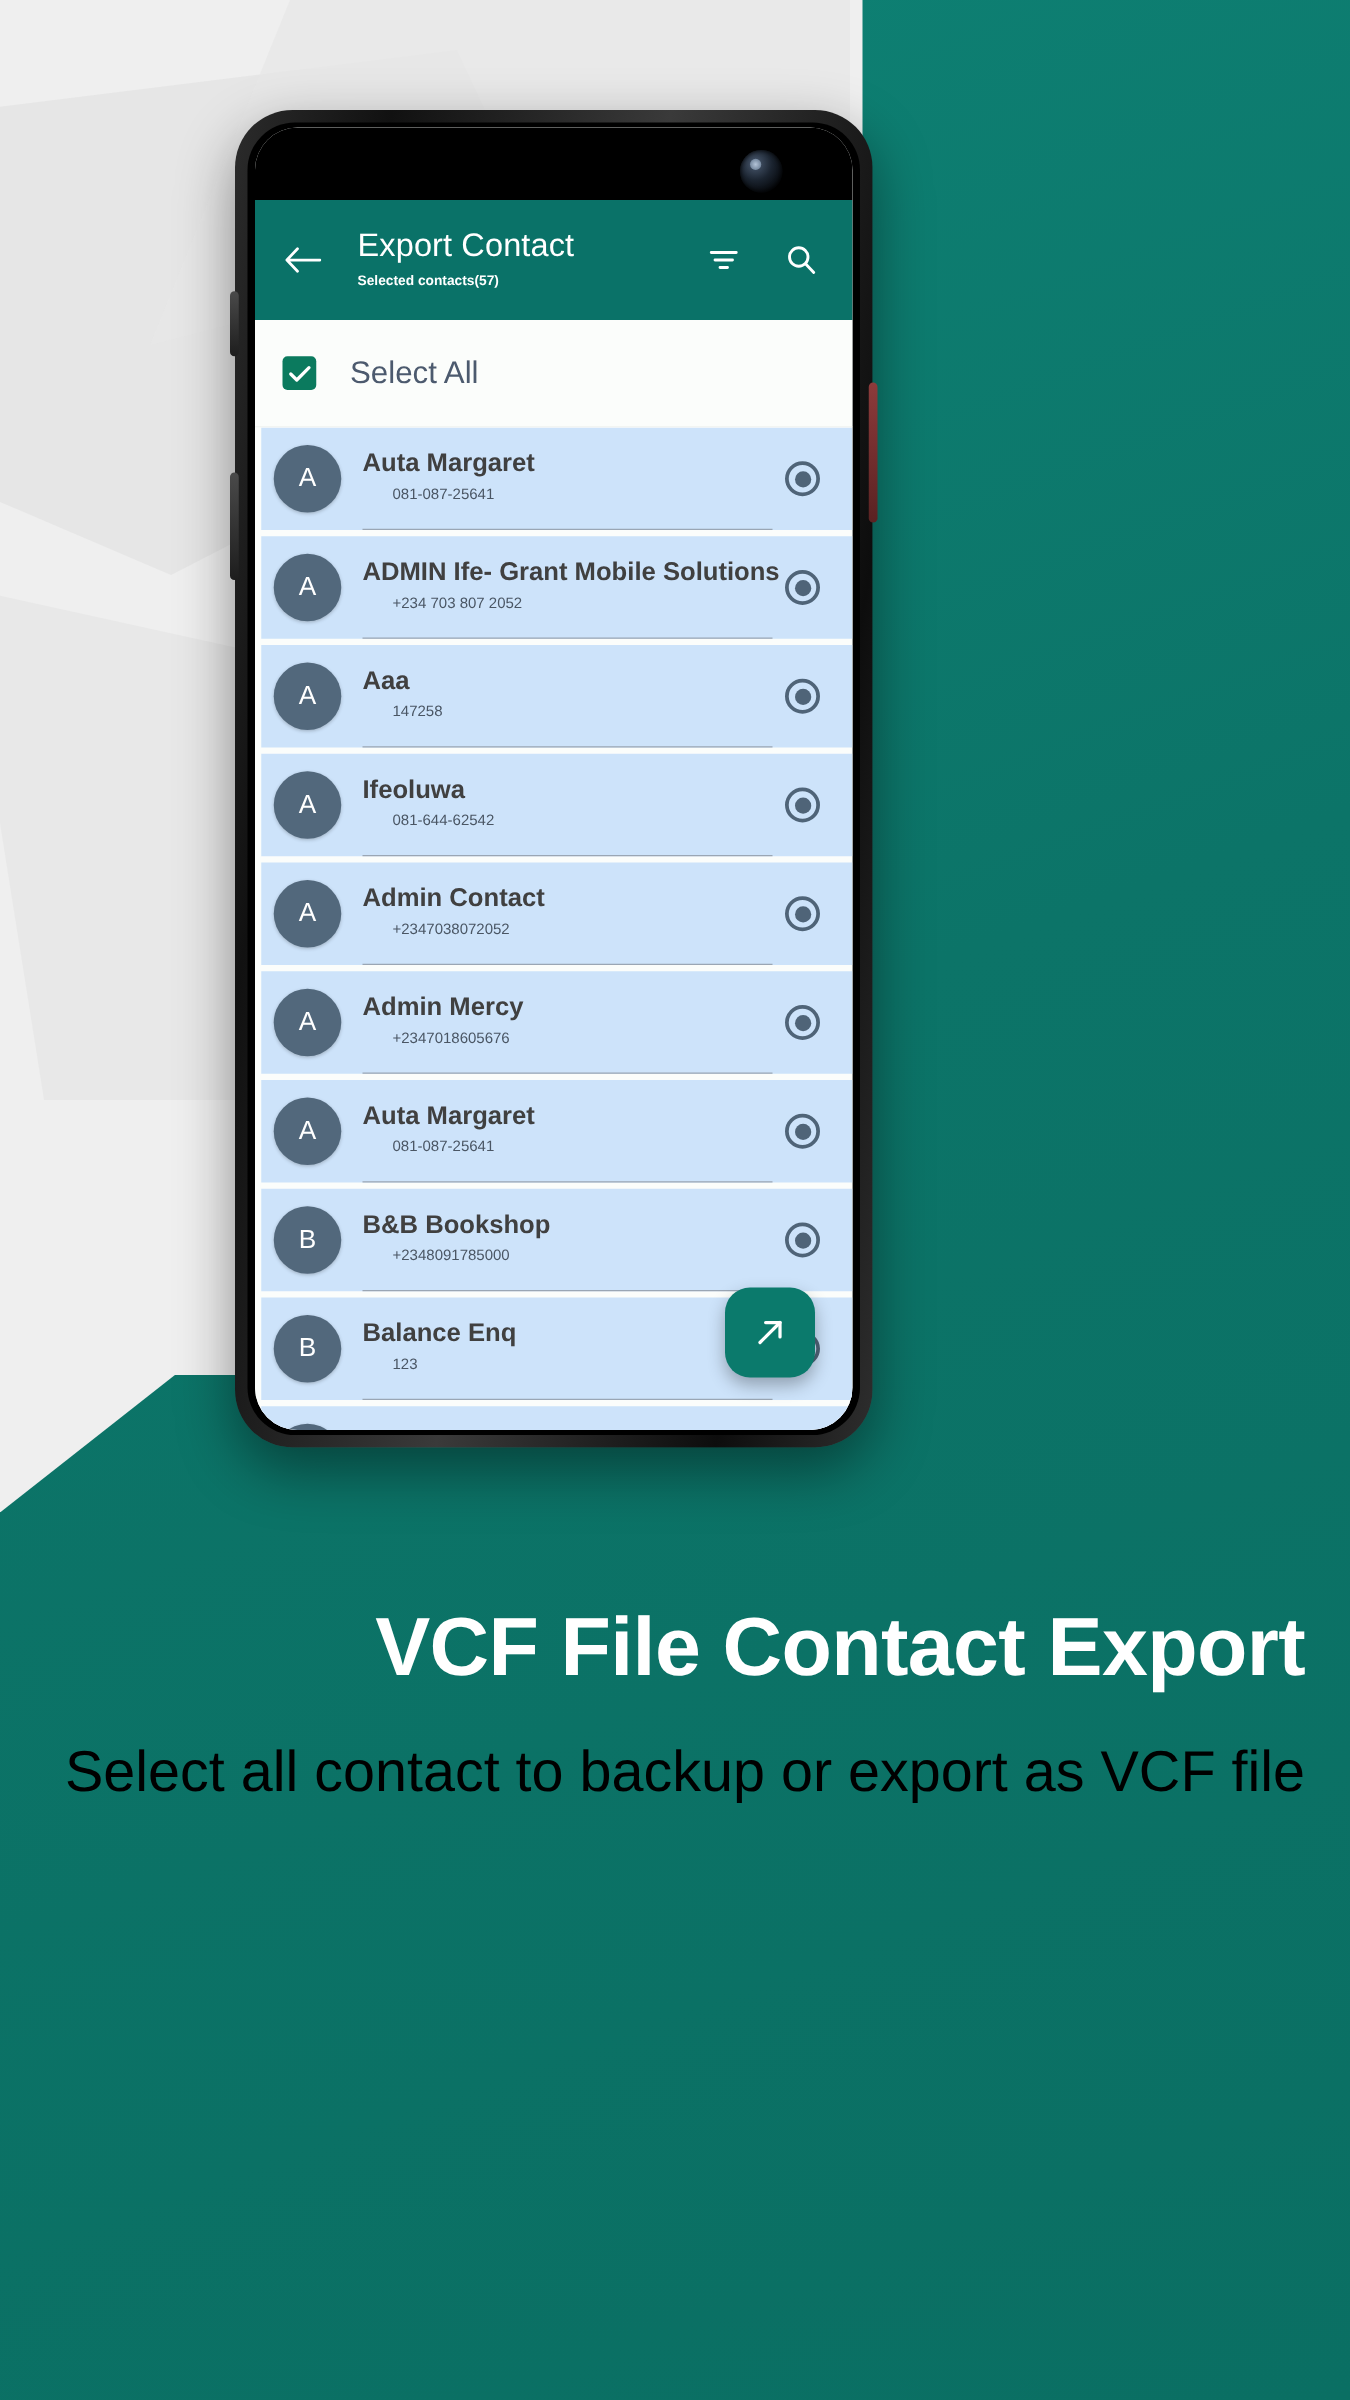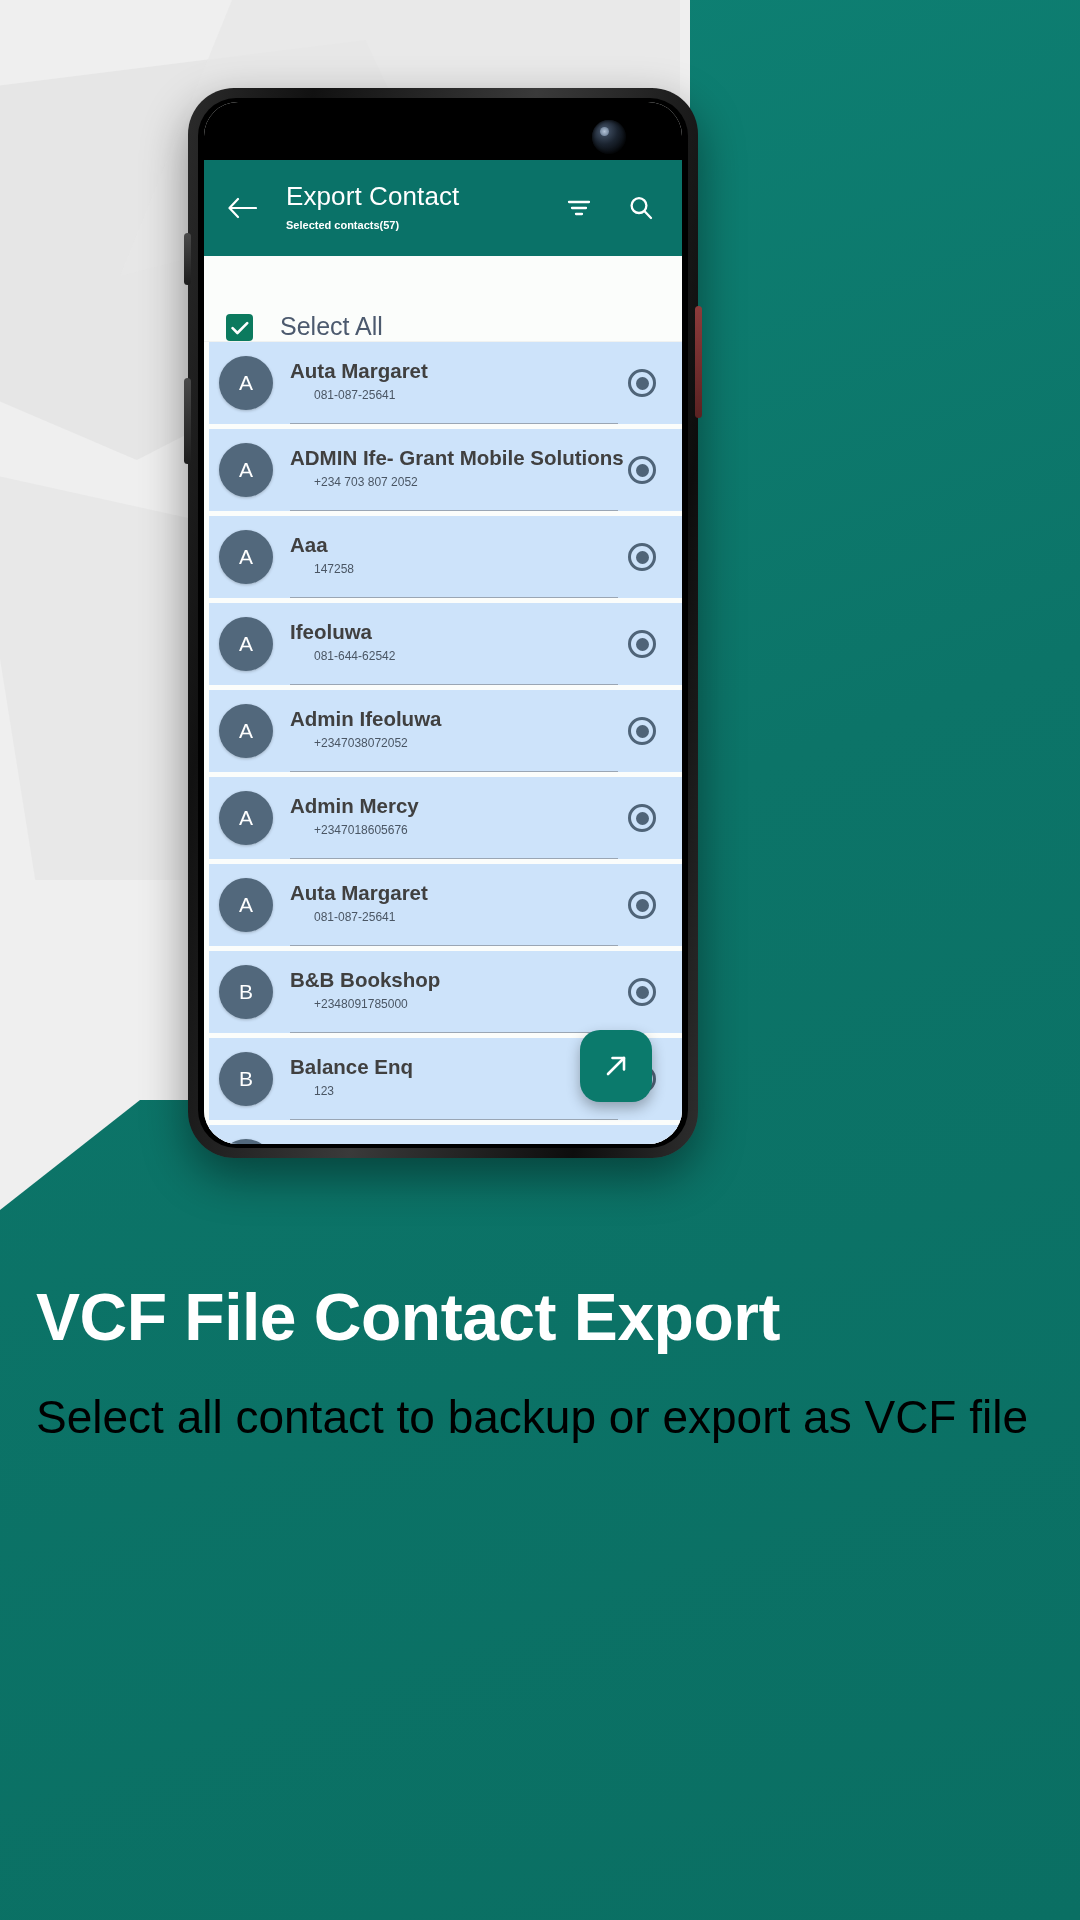--- a/index.html
+++ b/index.html
@@ -123,21 +123,21 @@
   }
   .bar-actions{ display:flex; align-items:center; gap:24px; flex:0 0 auto; padding-right:4px; }
   .bar-icon{
     width:38px; height:38px;
     display:flex; align-items:center; justify-content:center;
   }
 
   
   .selectall{
     height:86px; background:#fbfdfb;
-    display:flex; align-items:flex-end; padding-left:22px;
+    display:flex; align-items:center; padding-left:22px;
     border-bottom:1px solid #f0f2f0;
   }
   .chk{
     width:27px; height:27px; border-radius:4px;
     background:#0b7a5e;
     display:flex; align-items:center; justify-content:center;
     flex:0 0 auto;
   }
   .chk svg{ display:block; }
   .selectall-label{
@@ -197,21 +197,21 @@
     width:72px; height:72px; border-radius:20px;
     background:#0b7a6c;
     display:flex; align-items:center; justify-content:center;
     box-shadow:0 6px 14px rgba(0,0,0,.3);
     z-index:5;
   }
 
   
   .promo{
     position:absolute; left:0; right:0; top:1230px;
-    text-align:left; padding:0 36px;
+    text-align:right; padding:0 36px;
   }
   .promo-title{
     color:#ffffff; font-weight:700; font-size:66px;
     letter-spacing:-.5px; line-height:78px;
     margin-top:48px;
   }
   .promo-sub{
     color:#000000; font-weight:400; font-size:46px;
     line-height:70px; margin-top:26px;
   }
@@ -311,21 +311,21 @@
               <div class="c-name">Ifeoluwa</div>
               <div class="c-phone">081-644-62542</div>
             </div>
             <div class="radio">
               <i></i>
             </div>
           </div>
           <div class="row">
             <div class="avatar">A</div>
             <div class="row-body">
-              <div class="c-name">Admin Ifeoluwa</div>
+              <div class="c-name">Admin Contact</div>
               <div class="c-phone">+2347038072052</div>
             </div>
             <div class="radio">
               <i></i>
             </div>
           </div>
           <div class="row">
             <div class="avatar">A</div>
             <div class="row-body">
               <div class="c-name">Admin Mercy</div>

